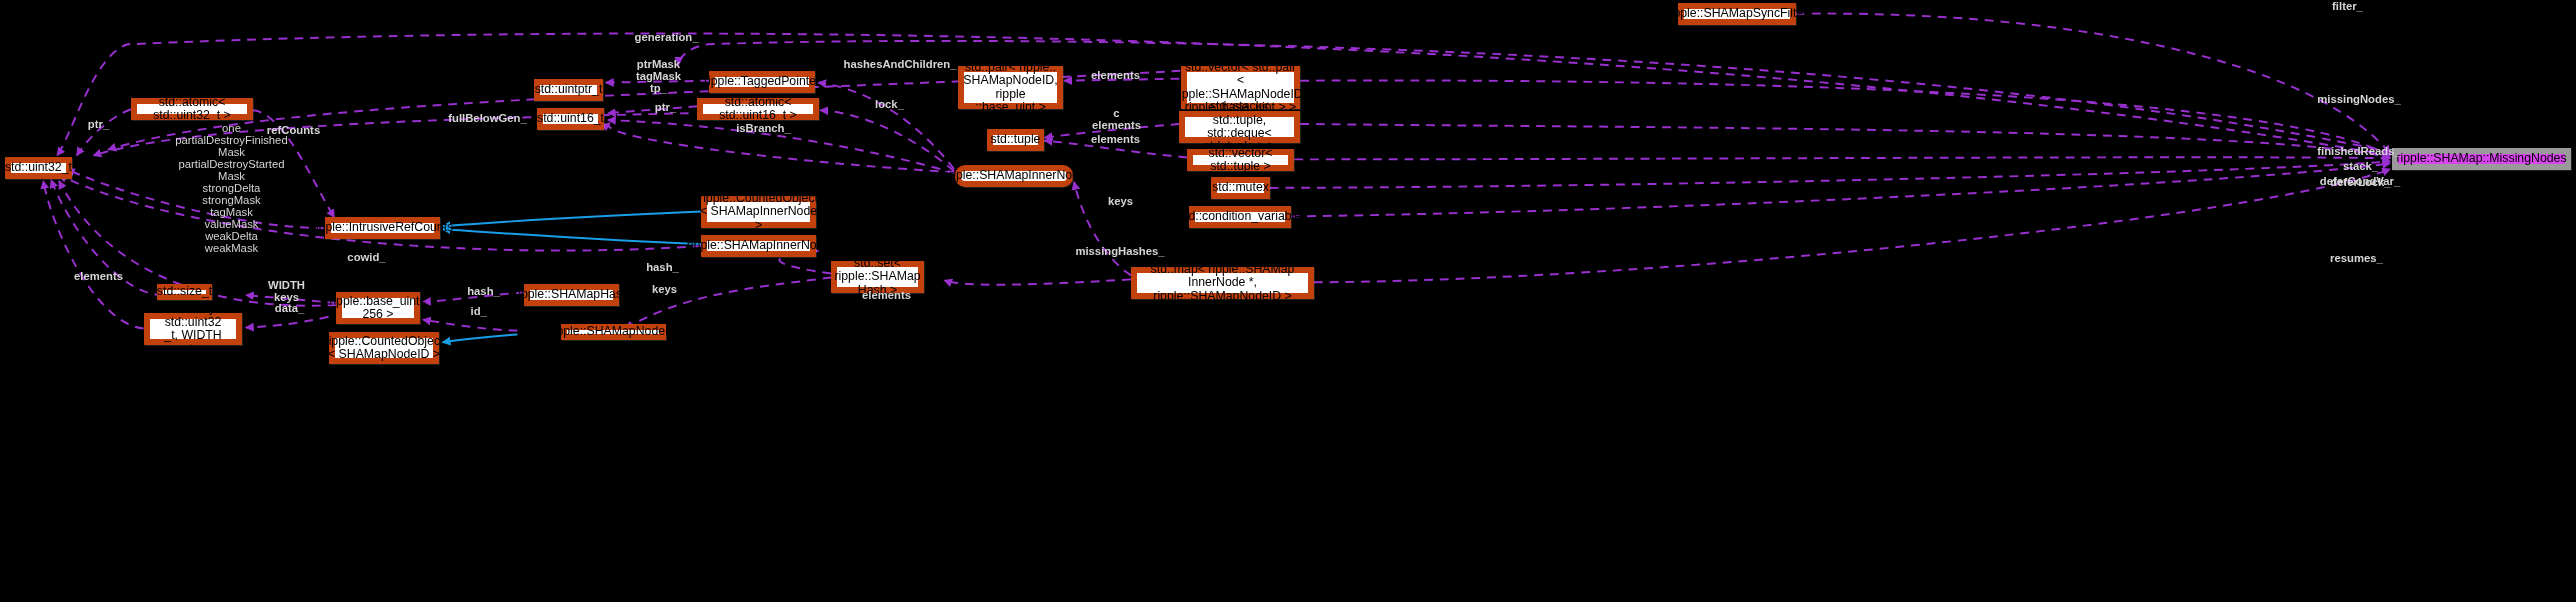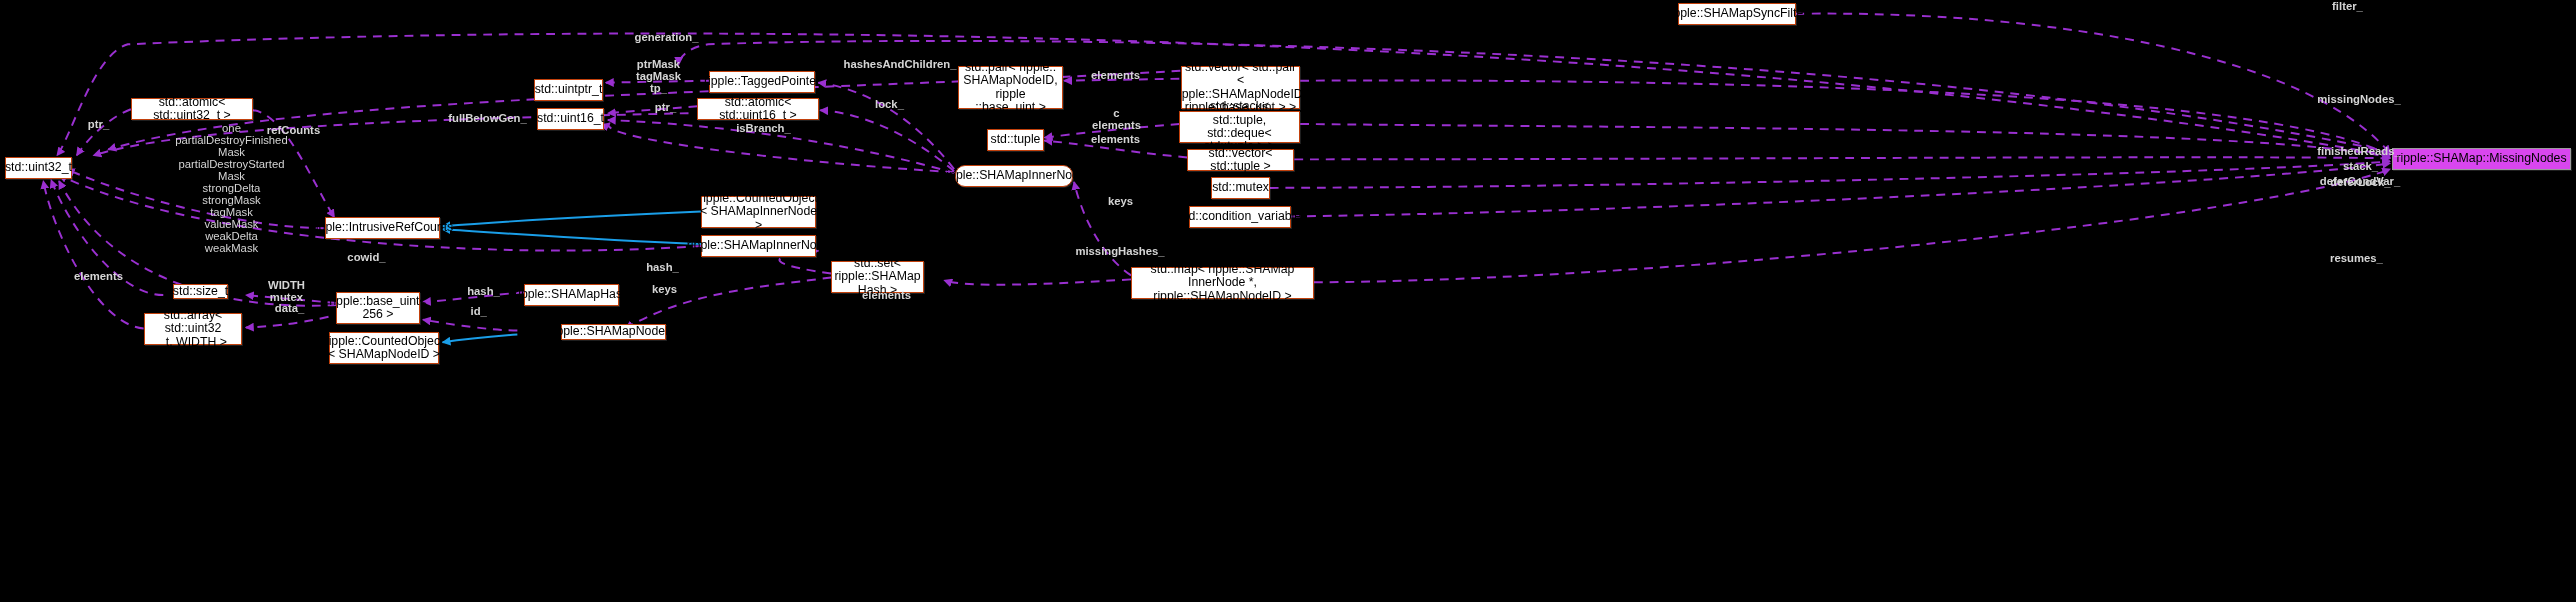--- a/index.html
+++ b/index.html
@@ -19,21 +19,21 @@
     position: absolute;
     left: 0; top: 0;
     width: 2576px;
     height: 603px;
     pointer-events: none;
   }
   .node {
     position: absolute;
     box-sizing: border-box;
     background: #ffffff;
-    border: 1px solid #c2410c;
+    border: 6px solid #c2410c;
     color: #000000;
     font-size: 12.3px;
     line-height: 13.3px;
     text-align: center;
     display: flex;
     align-items: center;
     justify-content: center;
     padding: 2px 12px;
     white-space: pre-line;
     box-shadow: 1px 1px 0 rgba(255,255,255,0.12);
@@ -132,21 +132,21 @@
       <path d="M713,215 C600,220 500,226 450,230"></path>
       <path d="M713,248 C600,244 500,236 450,233"></path>
       <path d="M526,340 C500,342 470,345 450,348"></path>
     </g>
   </svg>
 
   <div id="nodes-host">
       <div class="node" style="left: 4.9px; top: 157px; width: 67px; height: 21.6px;">std::uint32_t</div>
       <div class="node" style="left: 131px; top: 98px; width: 122px; height: 21.6px;">std::atomic&lt; std::uint32_t &gt;</div>
       <div class="node" style="left: 325px; top: 217px; width: 115px; height: 21.6px;">ripple::IntrusiveRefCounts</div>
-      <div class="node" style="left: 173px; top: 284px; width: 55px; height: 15px;">std::size_t</div>
+      <div class="node" style="left: 157px; top: 284px; width: 55px; height: 15px;">std::size_t</div>
       <div class="node" style="left: 144px; top: 313px; width: 98px; height: 32px;">std::array&lt; std::uint32
 _t, WIDTH &gt;</div>
       <div class="node" style="left: 336px; top: 292px; width: 84px; height: 32px;">ripple::base_uint&lt;
 256 &gt;</div>
       <div class="node" style="left: 329px; top: 332px; width: 110px; height: 32px;">ripple::CountedObject
 &lt; SHAMapNodeID &gt;</div>
       <div class="node" style="left: 517px; top: 324px; width: 105px; height: 16px; margin-left: 44px;">ripple::SHAMapNodeID</div>
       <div class="node" style="left: 524px; top: 284px; width: 95px; height: 21.6px;">ripple::SHAMapHash</div>
       <div class="node" style="left: 534px; top: 79px; width: 69px; height: 21.6px;">std::uintptr_t</div>
       <div class="node" style="left: 537px; top: 108px; width: 67px; height: 21.6px;">std::uint16_t</div>
@@ -174,21 +174,21 @@
 InnerNode *, ripple::SHAMapNodeID &gt;</div>
       <div class="node" style="left: 1678px; top: 3px; width: 118px; height: 21.6px;">ripple::SHAMapSyncFilter</div>
       <div class="node current" style="left: 2392px; top: 148px; width: 179px; height: 21.6px;">ripple::SHAMap::MissingNodes</div>
     </div>
   <div id="labels-host">
       <div class="edge-label" style="left: 79px; top: 119px; width: 39px;">ptr_</div>
       <div class="edge-label" style="left: 264px; top: 125px; width: 59px;">refCounts</div>
       <div class="edge-label" style="left: 342px; top: 252px; width: 49px;">cowid_</div>
       <div class="edge-label" style="left: 69px; top: 271px; width: 59px;">elements</div>
       <div class="edge-label" style="left: 262px; top: 280px; width: 49px;">WIDTH
-mutex</div>
+keys</div>
       <div class="edge-label" style="left: 268px; top: 303px; width: 43px;">data_</div>
       <div class="edge-label" style="left: 462px; top: 286px; width: 43px;">hash_</div>
       <div class="edge-label" style="left: 464px; top: 306px; width: 29.5px;">id_</div>
       <div class="edge-label" style="left: 443px; top: 113px; width: 89px;">fullBelowGen_</div>
       <div class="edge-label" style="left: 630px; top: 31.5px; width: 73px;">generation_</div>
       <div class="edge-label" style="left: 634px; top: 59px; width: 49px;">ptrMask
 tagMask
 tp_</div>
       <div class="edge-label" style="left: 649px; top: 102px; width: 33px;">ptr_</div>
       <div class="edge-label" style="left: 733px; top: 123px; width: 61px;">isBranch_</div>

